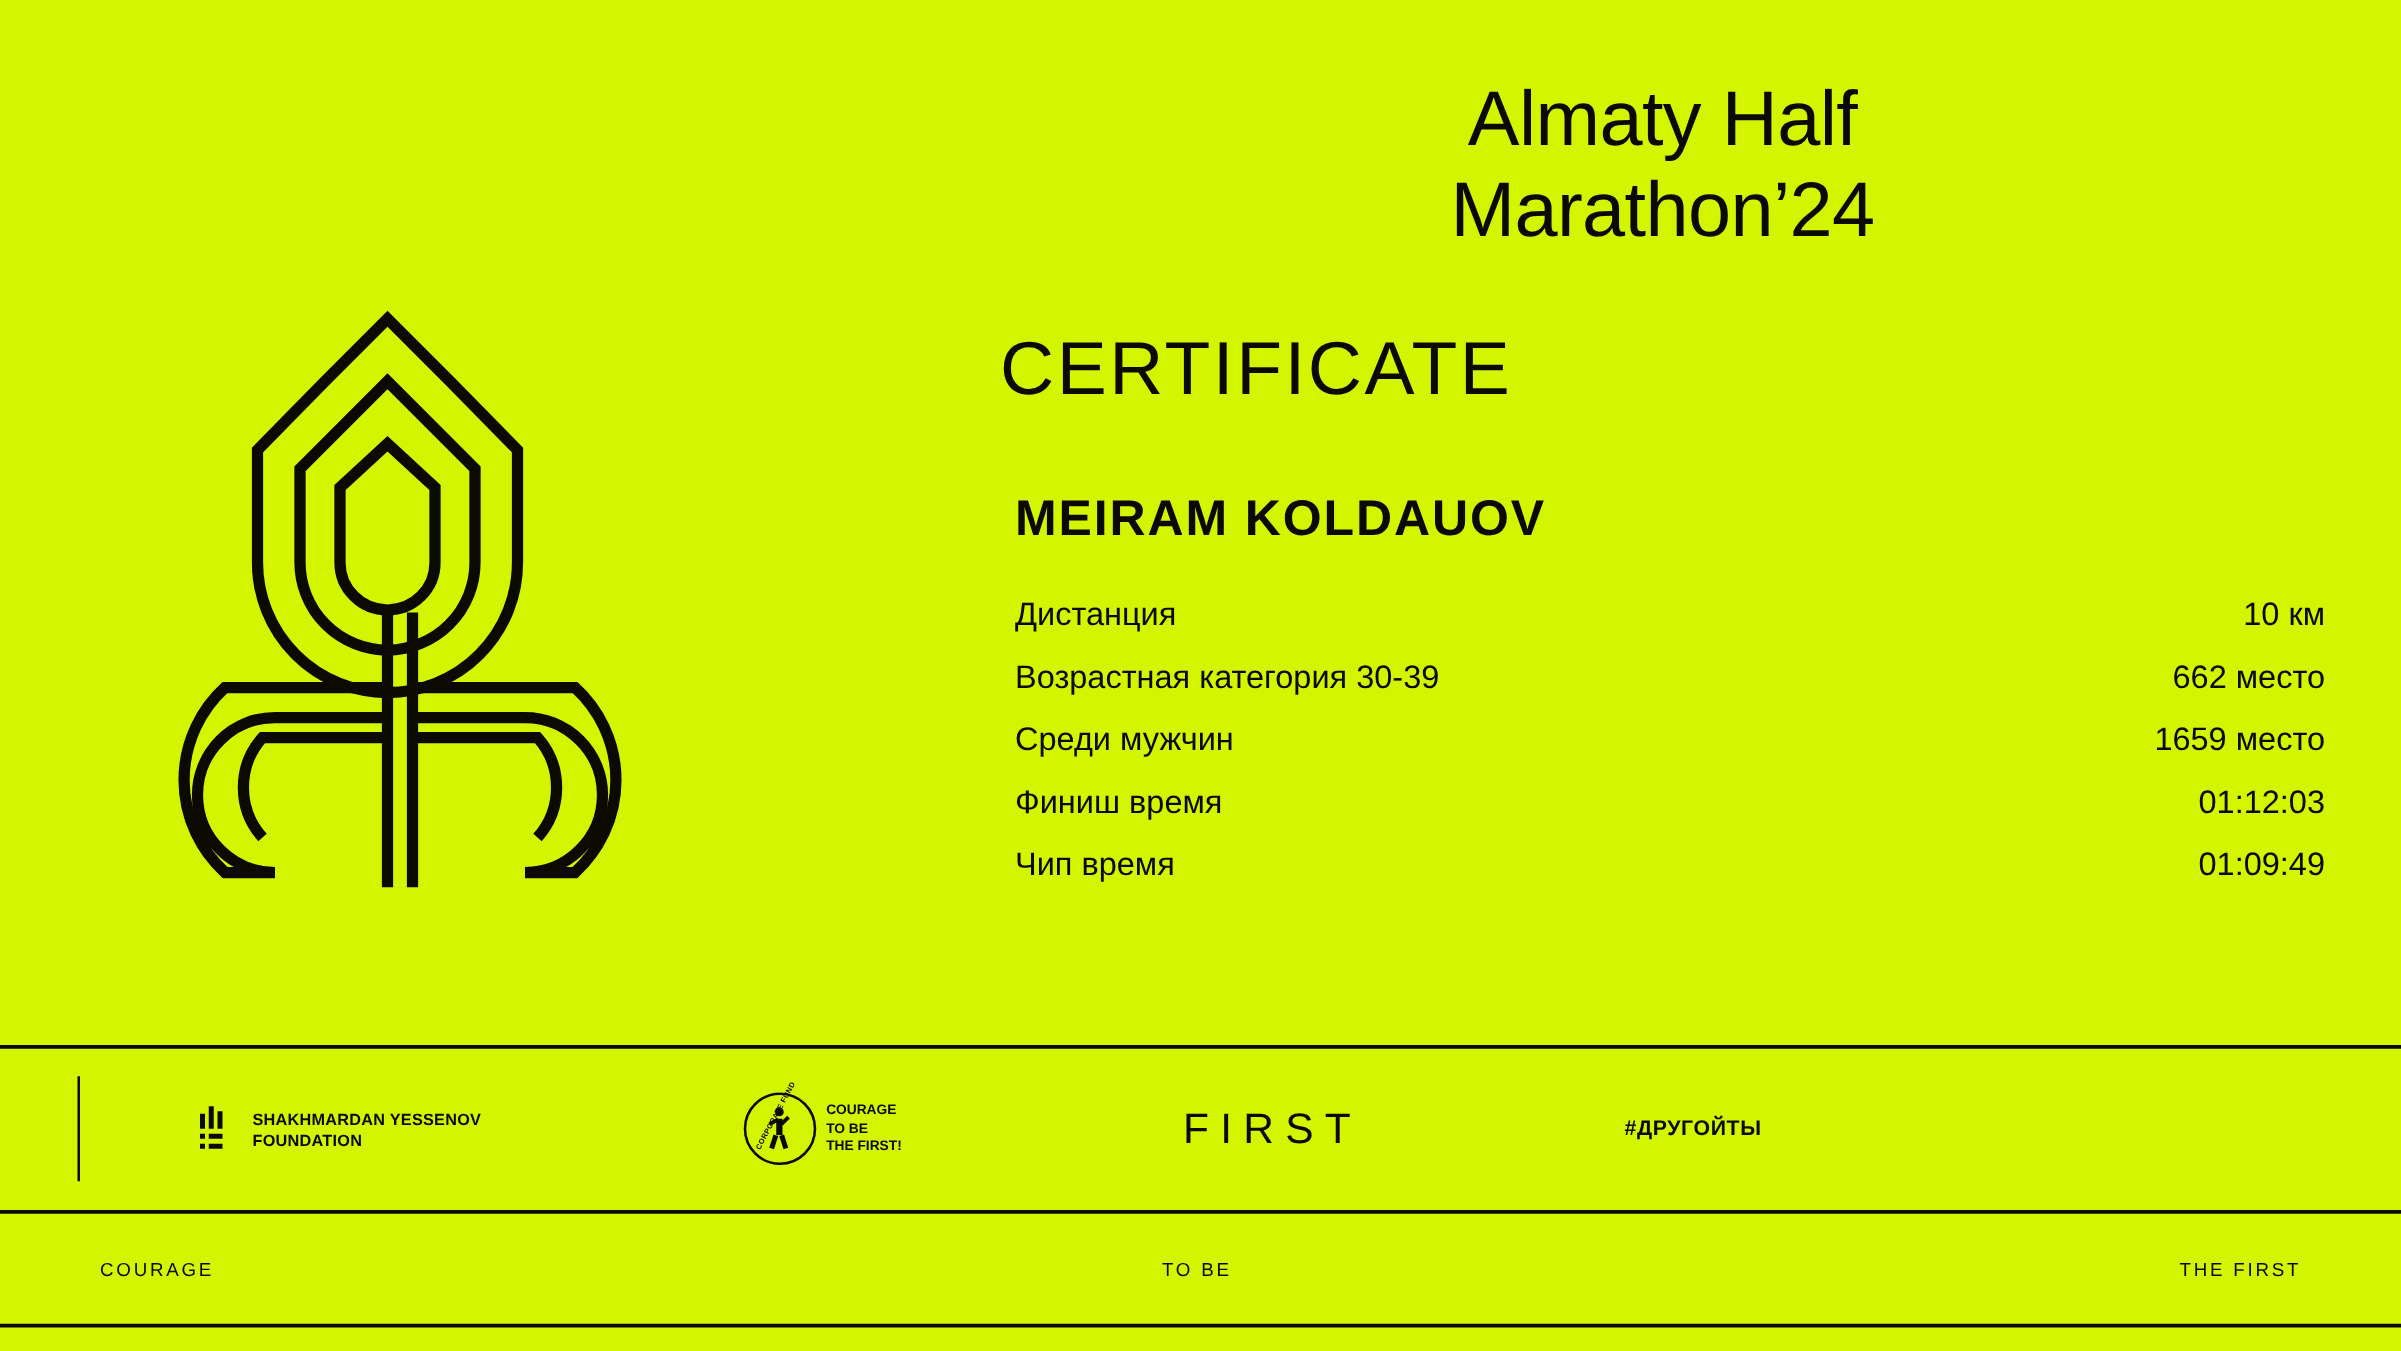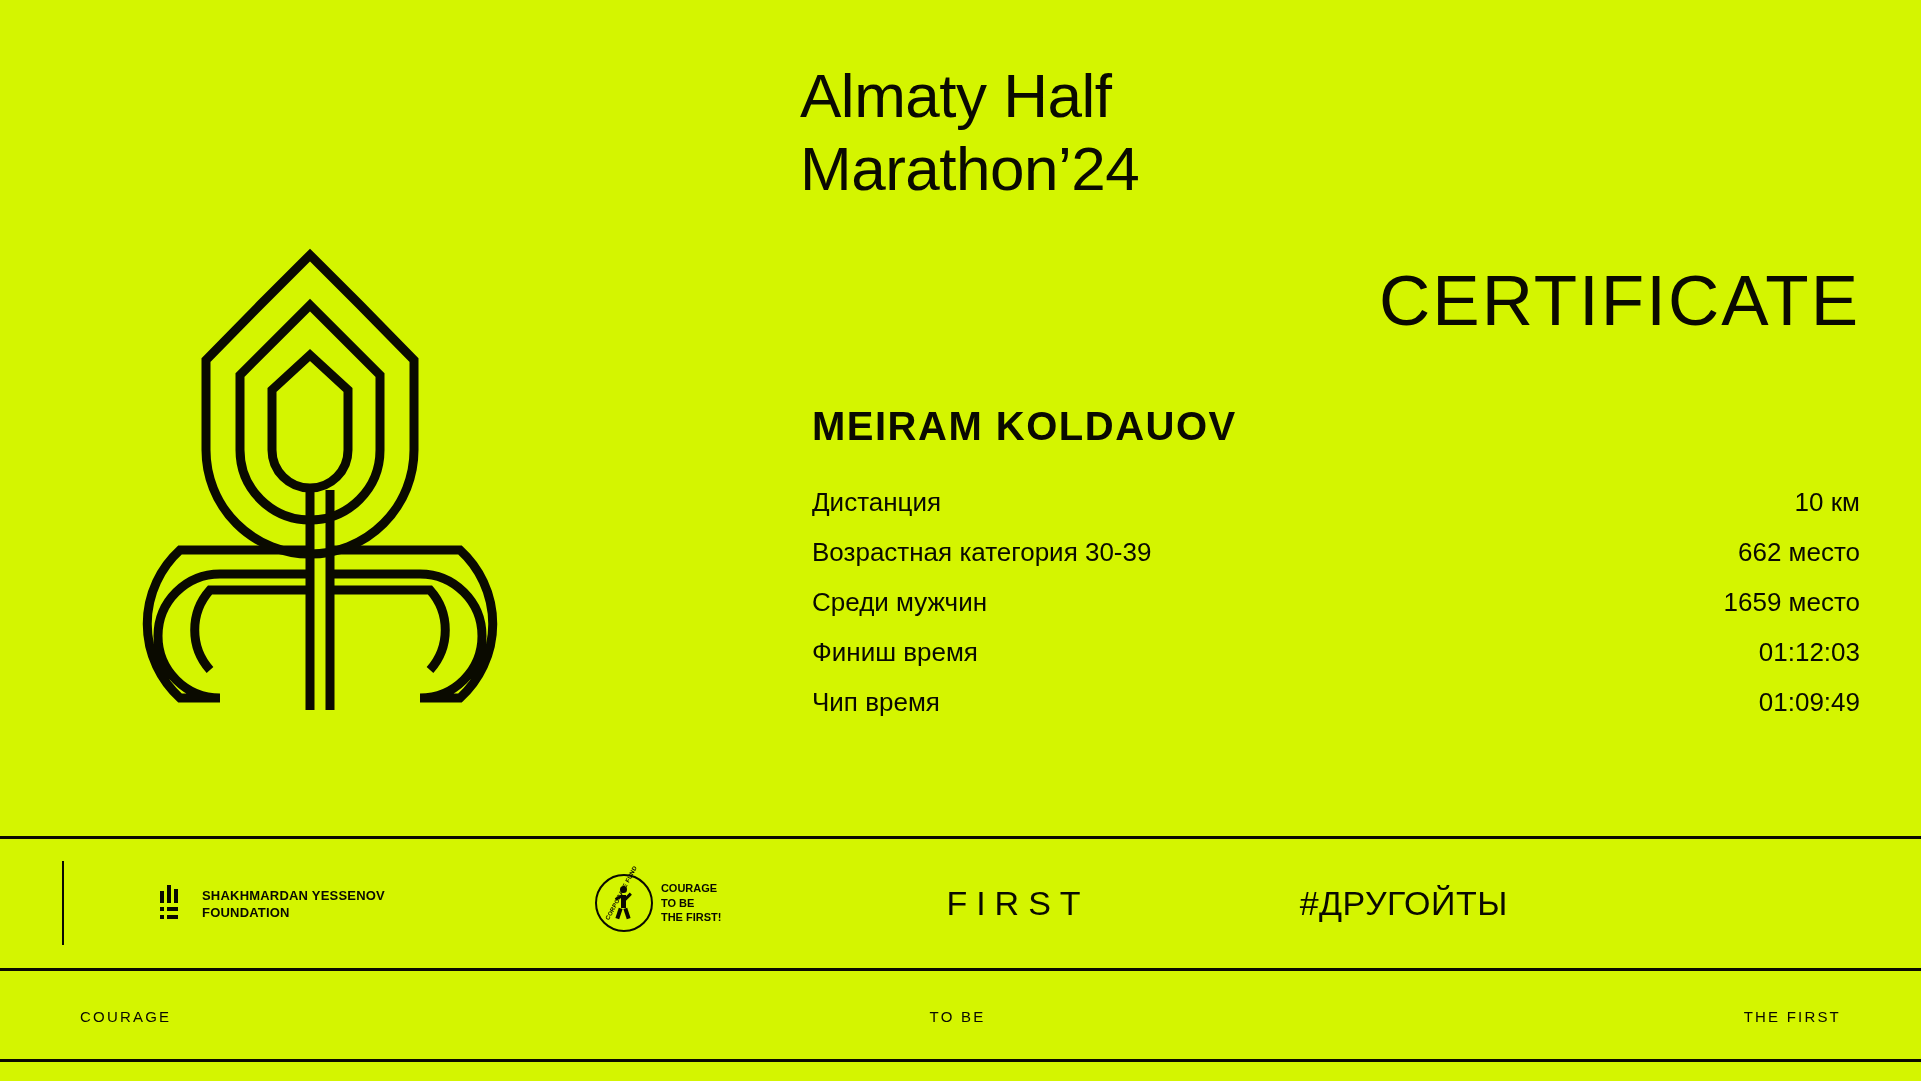--- a/index.html
+++ b/index.html
@@ -40,30 +40,29 @@
   }
 
   
   .right-col {
     position: absolute;
     left: 800px;
     top: 60px;
     width: 1060px;
   }
   .event-title {
-    text-align: left;
+    text-align: center;
     font-size: 62px;
     line-height: 1.17;
     letter-spacing: -0.5px;
     font-weight: 400;
     white-space: pre-line;
   }
   .cert-word {
-    text-align: right;
-    font-size: 71px;
+    font-size: 60px;
     line-height: 1;
     letter-spacing: 2px;
     margin-top: 60px;
     font-weight: 400;
   }
   .athlete {
     margin-top: 68px;
     font-size: 40px;
     font-weight: 700;
     letter-spacing: 1.5px;
@@ -225,22 +224,22 @@
   }
 
   .krida {
     margin-left: 225px;
     font-size: 34px;
     letter-spacing: 9px;
     font-weight: 400;
   }
   .drugoity {
     margin-left: 210px;
-    font-size: 34px;
-    font-weight: 400;
+    font-size: 17px;
+    font-weight: 700;
     letter-spacing: 0.5px;
   }
 
   
   .footer {
     position: absolute;
     left: 0;
     top: 973px;
     width: 1921px;
     height: 86px;

